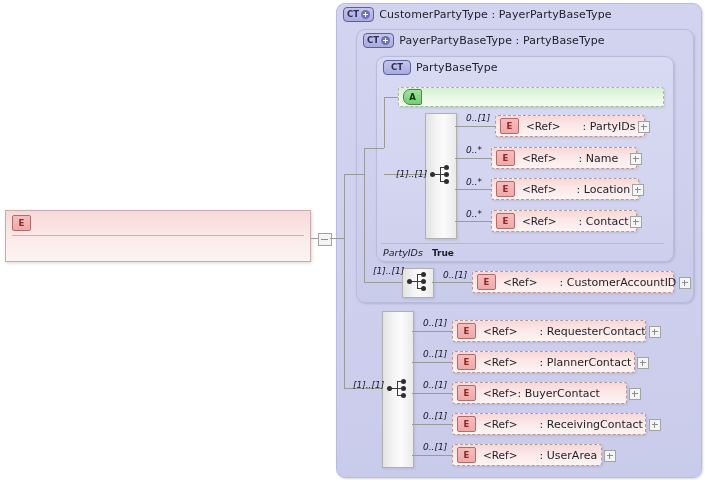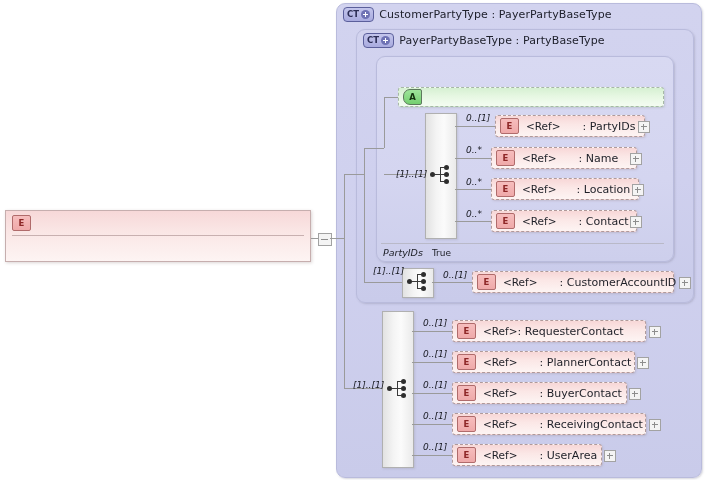--- a/index.html
+++ b/index.html
@@ -130,21 +130,21 @@
   .card{
     position:absolute;
     font-size:9px;font-style:italic;color:#16181f;
     white-space:nowrap;
     font-family:"DejaVu Sans","Liberation Sans",sans-serif;
   }
 
   
   .absrow{position:absolute;white-space:nowrap;font-size:9.5px;color:#1c1e26;}
   .absrow .k{font-style:italic;}
-  .absrow .v{font-weight:normal;margin-left:9px;font-size:9px;}
+  .absrow .v{font-weight:bold;margin-left:9px;font-size:9px;}
   .absline{position:absolute;height:1px;background:#b9b9c8;}
 
   
   .rootcard{
     position:absolute;
     border:1px solid #c6aeae;
     background:linear-gradient(180deg,#f7d8d8 0%,#fae6e5 40%,#fdf4f3 100%);
     box-shadow:1px 1px 3px rgba(140,120,120,.30);
     box-sizing:border-box;
   }
@@ -171,20 +171,23 @@
               background:linear-gradient(180deg,#d8d9f2 0%,#d4d5f0 60%,#cdcfec 100%);"></div>
 
   <div class="panel-title" style="left:363px;top:33px;">
     <span class="ct-badge">CT<span class="plus"></span></span><span>PayerPartyBaseType : PartyBaseType</span>
   </div>
 
   <div class="panel-title" style="left:343px;top:7px;">
     <span class="ct-badge">CT<span class="plus"></span></span><span>CustomerPartyType : PayerPartyBaseType</span>
   </div>
 
+  <div class="panel-title" style="left:383px;top:60px;">
+    <span class="ct-badge">CT</span><span>PartyBaseType</span>
+  </div>
 
   <div class="rootcard" style="left:5px;top:210px;width:306px;height:52px;">
     <div class="hdr">
       <span class="e-badge">E</span>
     </div>
     <div class="sep"></div>
   </div>
 
   <div class="ln h" style="left:311px;top:238px;width:7px;"></div>
   <div class="collapser" style="left:318px;top:233px;"></div>
@@ -298,39 +301,39 @@
     <span class="dot" style="left:14px;top:6px;"></span>
     <span class="dot" style="left:14px;top:13px;"></span>
   </div>
   <div class="card" style="left:353px;top:380px;">[1]..[1]</div>
 
   <div class="ln h" style="left:412px;top:331px;width:40px;"></div>
   <div class="card" style="left:423px;top:318px;">0..[1]</div>
   <div class="node" style="left:452px;top:320px;width:194px;">
     <span class="e-badge">E</span>
     <span class="ref">&lt;Ref&gt;</span>
-    <span class="nodename" style="">: RequesterContact</span>
+    <span class="nodename" style="margin-left:22px;">: RequesterContact</span>
   </div>
   <div class="expander" style="left:649px;top:326px;"></div>
 
   <div class="ln h" style="left:412px;top:362px;width:40px;"></div>
   <div class="card" style="left:423px;top:349px;">0..[1]</div>
   <div class="node" style="left:452px;top:351px;width:183px;">
     <span class="e-badge">E</span>
     <span class="ref">&lt;Ref&gt;</span>
     <span class="nodename" style="margin-left:22px;">: PlannerContact</span>
   </div>
   <div class="expander" style="left:637px;top:357px;"></div>
 
   <div class="ln h" style="left:412px;top:393px;width:40px;"></div>
   <div class="card" style="left:423px;top:380px;">0..[1]</div>
   <div class="node" style="left:452px;top:382px;width:175px;">
     <span class="e-badge">E</span>
     <span class="ref">&lt;Ref&gt;</span>
-    <span class="nodename" style="margin-left:22px;">: BuyerContact</span>
+    <span class="nodename" style="">: BuyerContact</span>
   </div>
   <div class="expander" style="left:629px;top:388px;"></div>
 
   <div class="ln h" style="left:412px;top:424px;width:40px;"></div>
   <div class="card" style="left:423px;top:411px;">0..[1]</div>
   <div class="node" style="left:452px;top:413px;width:194px;">
     <span class="e-badge">E</span>
     <span class="ref">&lt;Ref&gt;</span>
     <span class="nodename" style="margin-left:22px;">: ReceivingContact</span>
   </div>

